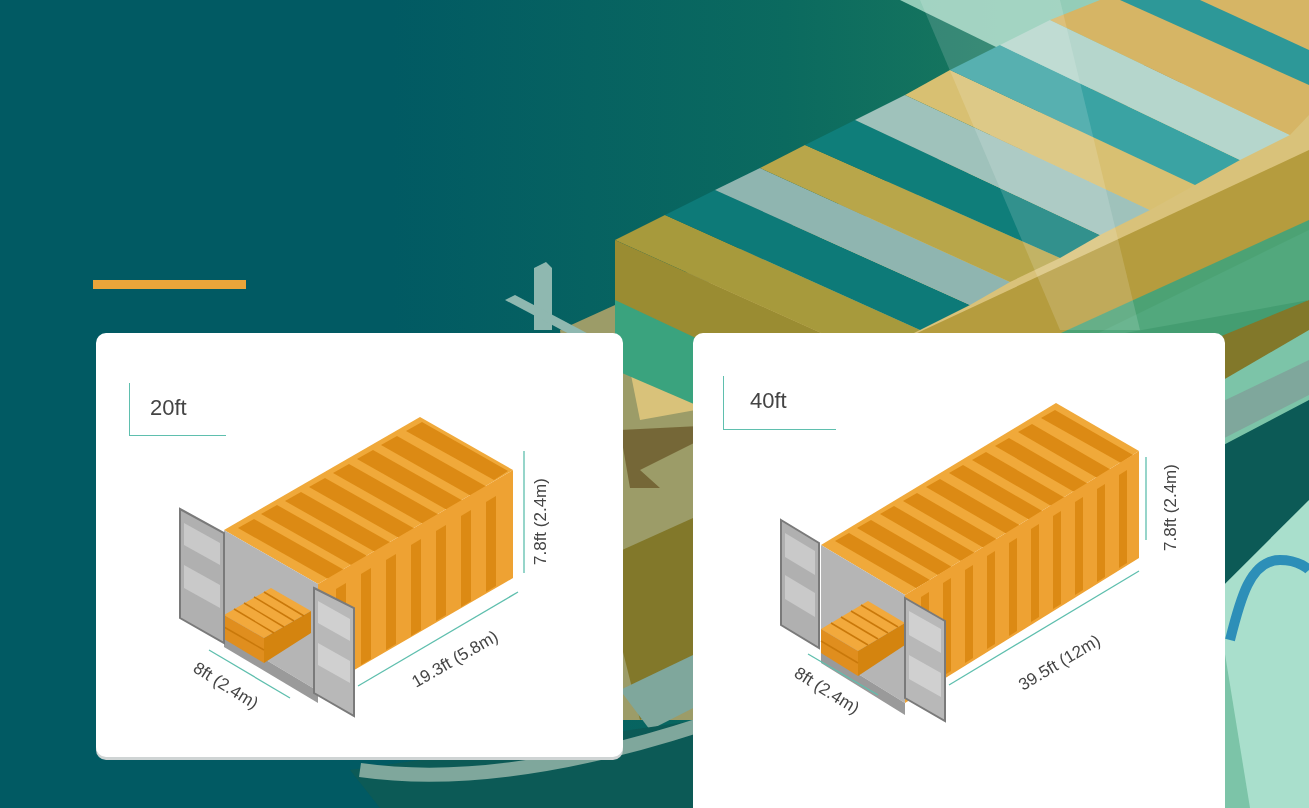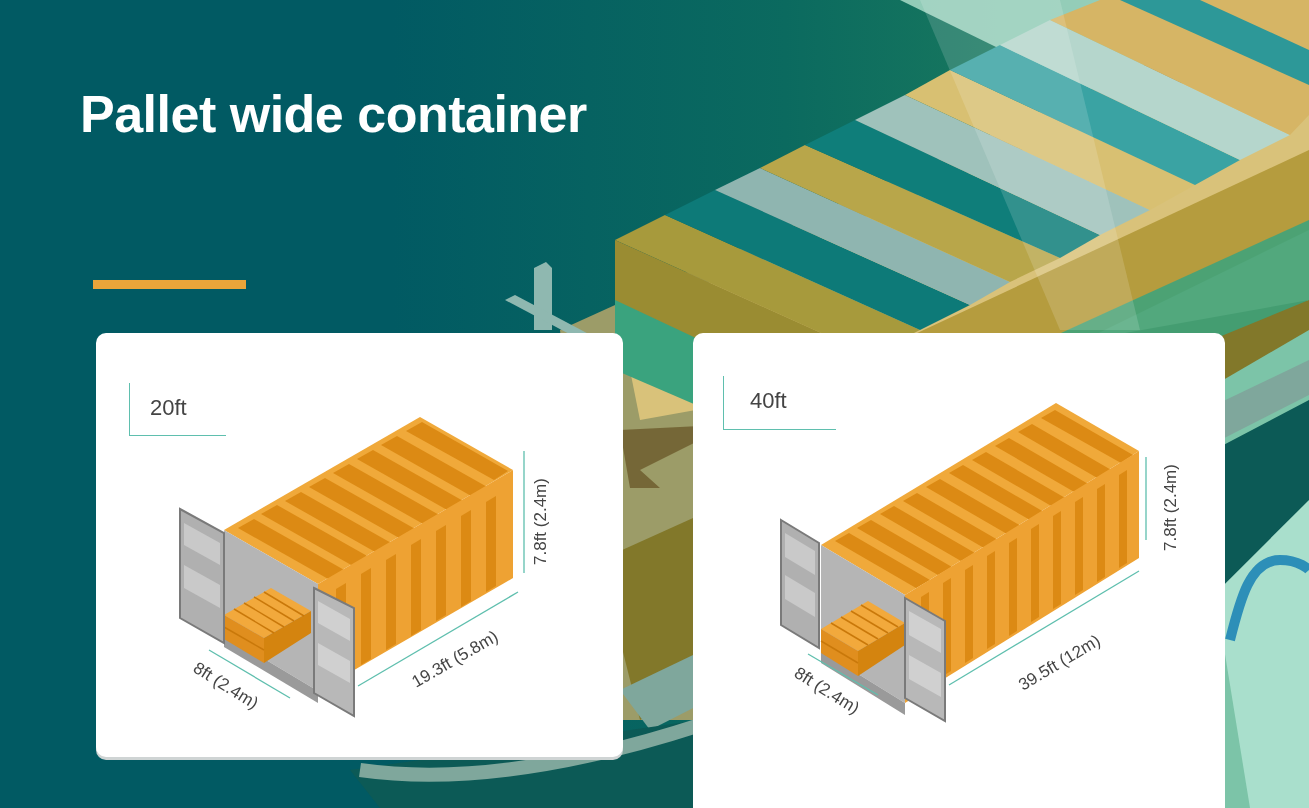--- a/index.html
+++ b/index.html
@@ -78,21 +78,20 @@
     <polygon points="870,420 1309,220 1309,300 870,480" fill="#3aa37e" opacity="0.85"></polygon>
   </g>
 
   <polygon points="920,0 1060,0 1140,330 1060,330" fill="#ffffff" opacity="0.15"></polygon>
 
   <path d="M1230,640 C1240,600 1250,560 1280,560 C1300,560 1309,570 1309,570" stroke="#2d8fb8" stroke-width="10" fill="none"></path>
   <path d="M1005,808 C1010,780 1020,760 1030,755" stroke="#2d8fb8" stroke-width="9" fill="none"></path>
 </svg>
 
 <div class="title">
-  <span>Pallet wide container</span>
 </div>
 
 <div class="accent-bar"></div>
 
 <div class="card card-20">
   <div class="label-corner" style="left:33px;top:50px;width:97px;height:53px;"></div>
   <div class="size-label" style="left:54px;top:62px;">20ft</div>
 
   <svg width="527" height="424" viewBox="0 0 527 424">
 

